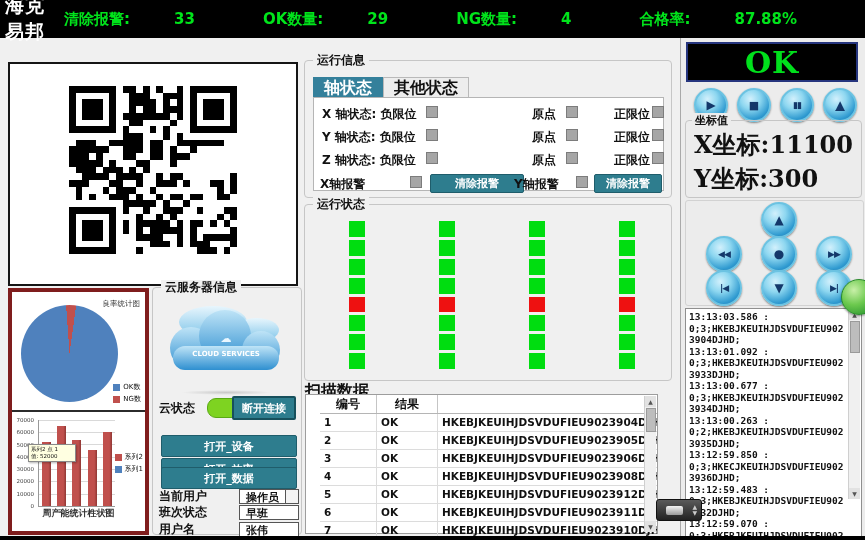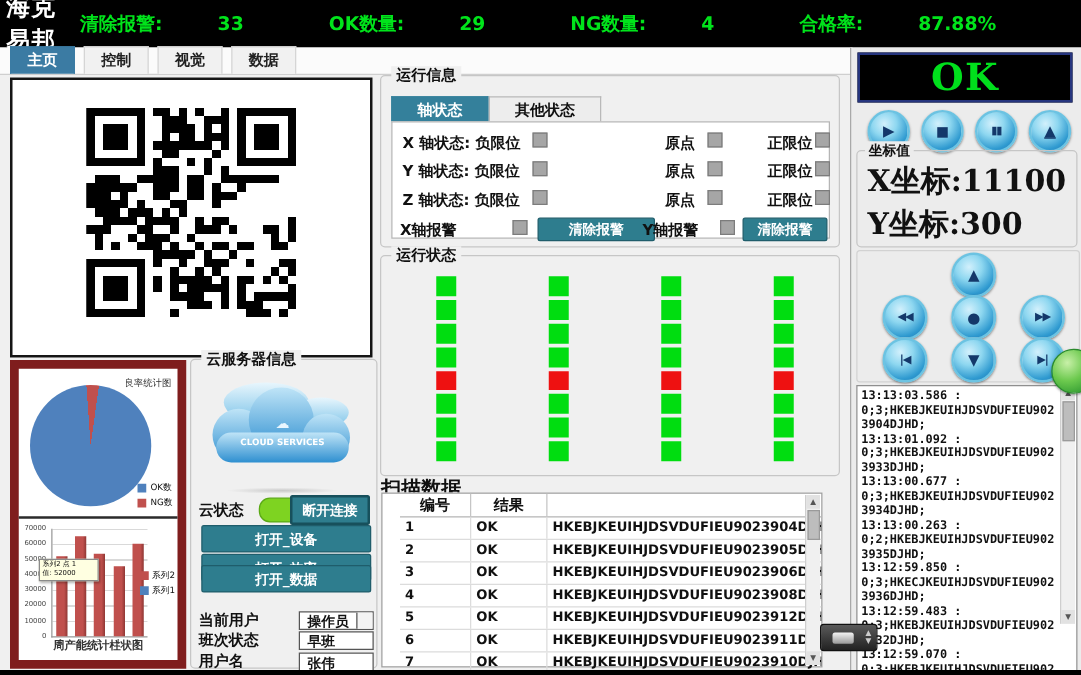--- a/index.html
+++ b/index.html
@@ -15,21 +15,21 @@
   #tabbar{position:absolute;left:0;top:38px;width:682px;height:22px;background:#fbfbfb;border-bottom:1px solid #cfcfcf;display:flex;align-items:flex-end;padding-left:8px;box-sizing:border-box;}
   .tab{height:21px;line-height:21px;padding:0 13px;font-size:12px;font-weight:bold;background:#f1f1f1;color:#222;margin-right:7px;border:1px solid #d5d5d5;border-bottom:none;}
   .tab.on{background:#3b7ba3;color:#fff;border-color:#3b7ba3;}
   
   .gb{position:absolute;border:1px solid #c6c6c6;border-radius:4px;box-sizing:border-box;}
   .gb>.lg{position:absolute;top:-8px;left:8px;background:#f0f0f0;padding:0 4px;font-size:12px;font-weight:bold;line-height:14px;}
   
   .qr-panel{position:absolute;left:8px;top:62px;width:290px;height:224px;background:#fff;border:2px solid #151515;box-sizing:border-box;display:flex;justify-content:center;}
   .qr-panel svg{margin-top:22px;}
   
-  .chart-panel{position:absolute;left:8px;top:288px;width:141px;height:247px;background:#fff;border:7px solid #7f1d1d;box-sizing:border-box;}
+  .chart-panel{position:absolute;left:8px;top:288px;width:141px;height:247px;background:#fff;border:4px solid #7f1d1d;box-sizing:border-box;}
   .pie-sec{position:relative;width:100%;height:118px;border-bottom:2px solid #2b2b2b;}
   .pie-title{position:absolute;right:5px;top:7px;font-size:7.5px;color:#333;}
   #pie{position:absolute;left:9px;top:13px;width:97px;height:97px;border-radius:50%;}
   #pie-legend{position:absolute;right:4px;bottom:6px;}
   .leg-item{display:flex;align-items:center;font-size:7px;margin-top:2px;}
   .leg-sw{width:7px;height:7px;margin-right:3px;}
   .bar-sec{position:relative;width:100%;height:125px;}
   #plot{position:absolute;left:26px;top:8px;width:76px;height:86px;border-left:1px solid #999;border-bottom:1px solid #999;
         background:repeating-linear-gradient(to top,#fff 0,#fff 11.3px,#d9d9d9 11.3px,#d9d9d9 12.3px);
         display:flex;align-items:flex-end;justify-content:space-around;}
@@ -43,29 +43,29 @@
   
   .cloud{left:152px;top:287px;width:150px;height:248px;}
   .cloud-art{position:absolute;left:8px;top:12px;width:132px;height:86px;}
   .cloud-shadow{position:absolute;left:28px;top:102px;width:90px;height:5px;border-radius:50%;background:radial-gradient(#c9c9c9,#f0f0f0 70%);}
   .crow{position:absolute;left:6px;display:flex;align-items:center;}
   .clbl{font-size:12px;font-weight:bold;}
   .toggle{position:relative;width:46px;height:18px;border-radius:9px;background:#7ed321;border:1px solid #5aa915;margin-left:12px;}
   .knob{position:absolute;right:1px;top:1px;width:14px;height:14px;border-radius:50%;background:#fdfdfd;box-shadow:0 0 2px rgba(0,0,0,.4);}
   .btn-teal{background:#2e7d8e;color:#fff;border:1px solid #1f5d6b;font-size:11px;font-weight:bold;text-align:center;display:flex;align-items:center;justify-content:center;border-radius:2px;}
   .disc{position:absolute;right:5px;width:60px;height:20px;border:2px solid #17505c;}
-  .cbtn{position:absolute;left:8px;width:134px;height:20px;}
+  .cbtn{position:absolute;left:8px;width:134px;height:20px;margin-top:15px;}
   .frow{position:absolute;left:6px;display:flex;align-items:center;height:16px;}
   .flbl{width:80px;font-size:12px;font-weight:bold;}
   .fval{position:relative;border:1px solid #555;background:#fff;height:15px;line-height:15px;font-size:11px;font-weight:bold;padding-left:6px;box-sizing:border-box;}
   .combo-arrow{position:absolute;right:0;top:0;width:12px;height:100%;border-left:1px solid #555;background:#f4f4f4;}
   
   .runinfo{left:304px;top:60px;width:368px;height:138px;}
   #ri-tabs{position:absolute;left:8px;top:16px;display:flex;}
-  .ritab{height:20px;line-height:20px;padding:0 20px;font-size:12px;font-weight:bold;border:1px solid #b9b9b9;border-bottom:none;background:#ededed;}
+  .ritab{height:20px;line-height:20px;padding:0 10px;font-size:16px;font-weight:bold;border:1px solid #b9b9b9;border-bottom:none;background:#ededed;}
   .ritab.on{background:#34809b;color:#fff;border-color:#34809b;}
   .ri-body{position:absolute;left:8px;top:36px;width:351px;height:94px;background:#fff;border:1px solid #b5b5b5;box-sizing:border-box;}
   .ax-row{position:absolute;left:0;width:100%;height:14px;}
   .ax-row span{position:absolute;font-size:12px;font-weight:bold;white-space:nowrap;}
   .cb{position:absolute;width:12px;height:12px;background:#a6a6a6;border:1px solid #7c7c7c;box-sizing:border-box;}
   .al-btn{position:absolute;height:17px;}
   
   .runstatus{left:304px;top:204px;width:368px;height:177px;}
   #ledgrid{position:absolute;left:44px;top:16px;right:36px;bottom:8px;display:flex;justify-content:space-between;}
   .ledcol{display:flex;flex-direction:column;}
@@ -132,26 +132,20 @@
           <span class="slbl">NG数量:</span>
           <span class="sval">4</span>
         </div>
         <div class="stat">
           <span class="slbl">合格率:</span>
           <span class="sval">87.88%</span>
         </div>
       </div>
   </div>
 
-  <div id="tabbar">
-      <div class="tab on">主页</div>
-      <div class="tab">控制</div>
-      <div class="tab">视觉</div>
-      <div class="tab">数据</div>
-    </div>
 
   <div class="qr-panel">
     <svg id="qr" width="168" height="168" viewBox="0 0 25 25" shape-rendering="crispEdges">
         <rect x="0" y="0" width="1" height="1" fill="#000"></rect>
         <rect x="1" y="0" width="1" height="1" fill="#000"></rect>
         <rect x="2" y="0" width="1" height="1" fill="#000"></rect>
         <rect x="3" y="0" width="1" height="1" fill="#000"></rect>
         <rect x="4" y="0" width="1" height="1" fill="#000"></rect>
         <rect x="5" y="0" width="1" height="1" fill="#000"></rect>
         <rect x="6" y="0" width="1" height="1" fill="#000"></rect>

